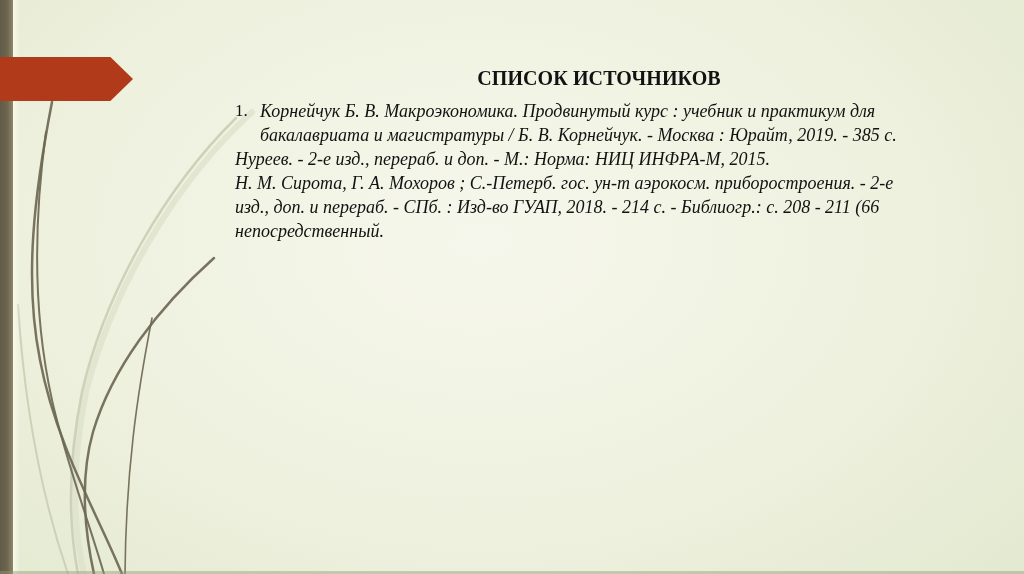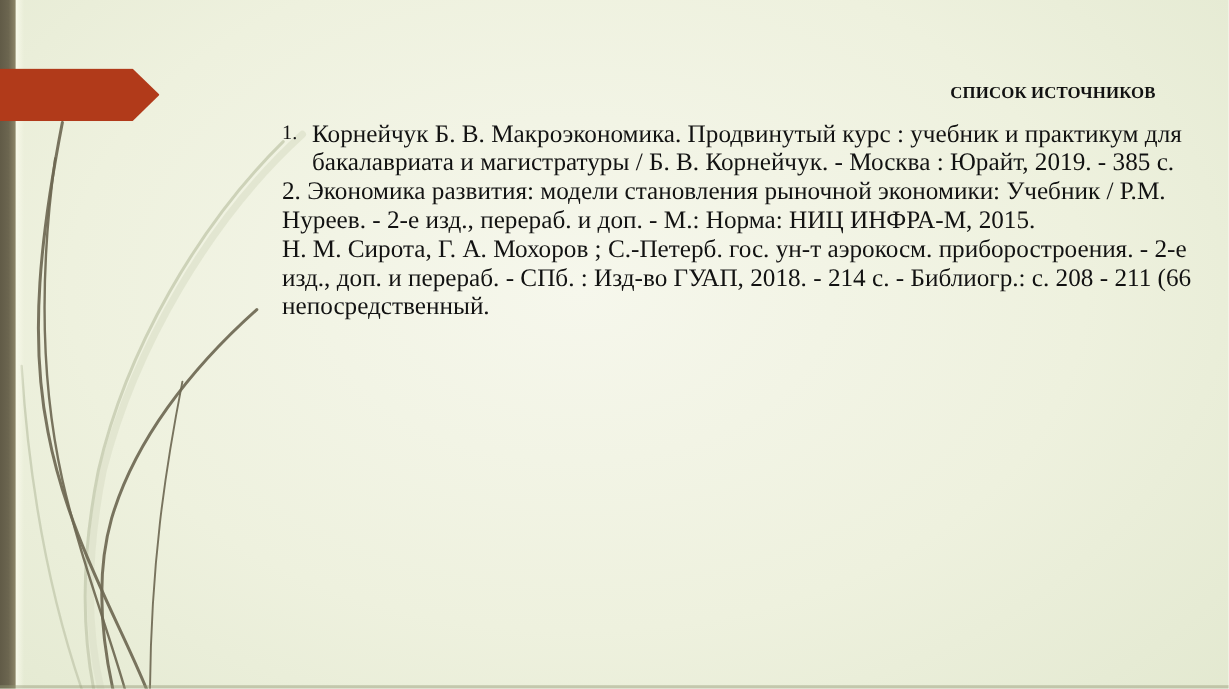--- a/index.html
+++ b/index.html
@@ -50,34 +50,35 @@
     position:absolute;left:0;bottom:0;width:1024px;height:3px;
     background:rgba(148,152,117,.45);
     z-index:5;
   }
   .content{
     position:absolute;left:235px;top:66px;width:728px;
     z-index:6;
   }
   .title{
     margin:0 0 8px 0;
-    font-size:14px;font-weight:bold;
+    font-size:20px;font-weight:bold;
     line-height:25px;
-    text-align:right;
+    text-align:center;
     letter-spacing:.1px;
   }
   .ref-item{position:relative;}
   .ref-item.hanging{padding-left:25px;}
   .ref-item .marker{
     position:absolute;left:0;top:0;
     font-size:17px;line-height:24px;
   }
   .ref-line{
-    font-size:21px;line-height:24px;
+    font-size:18px;line-height:24px;
     white-space:nowrap;
+    font-style:italic;
   }
 </style>
 </head>
 <body>
 
 <div class="slide">
 
   <svg class="curves" width="1024" height="574" viewBox="0 0 1024 574" aria-hidden="true">
     <path class="curve-soft" stroke-width="6" stroke-linecap="round" d="M 252,112 C 175,182 112,290 86,392 C 72,462 72,522 84,574"></path>
     <path class="curve-light" stroke-width="2.5" stroke-linecap="round" d="M 236,118 C 165,188 105,292 82,392 C 68,462 68,522 78,574"></path>
@@ -95,21 +96,20 @@
 
   <div class="content">
     <h1 class="title">СПИСОК ИСТОЧНИКОВ</h1>
     <div class="refs">
         <div class="ref-item hanging">
           <span class="marker">1.</span>
           <div class="ref-line">Корнейчук Б. В. Макроэкономика. Продвинутый курс : учебник и практикум для</div>
           <div class="ref-line">бакалавриата и магистратуры / Б. В. Корнейчук. - Москва : Юрайт, 2019. - 385 с.</div>
         </div>
         <div class="ref-item">
-          <div class="ref-line">2. Экономика развития: модели становления рыночной экономики: Учебник / Р.М.</div>
           <div class="ref-line">Нуреев. - 2-е изд., перераб. и доп. - М.: Норма: НИЦ ИНФРА-М, 2015.</div>
         </div>
         <div class="ref-item">
           <div class="ref-line">Н. М. Сирота, Г. А. Мохоров ; С.-Петерб. гос. ун-т аэрокосм. приборостроения. - 2-е</div>
           <div class="ref-line">изд., доп. и перераб. - СПб. : Изд-во ГУАП, 2018. - 214 с. - Библиогр.: с. 208 - 211 (66</div>
           <div class="ref-line">непосредственный.</div>
         </div>
       </div>
   </div>
 

